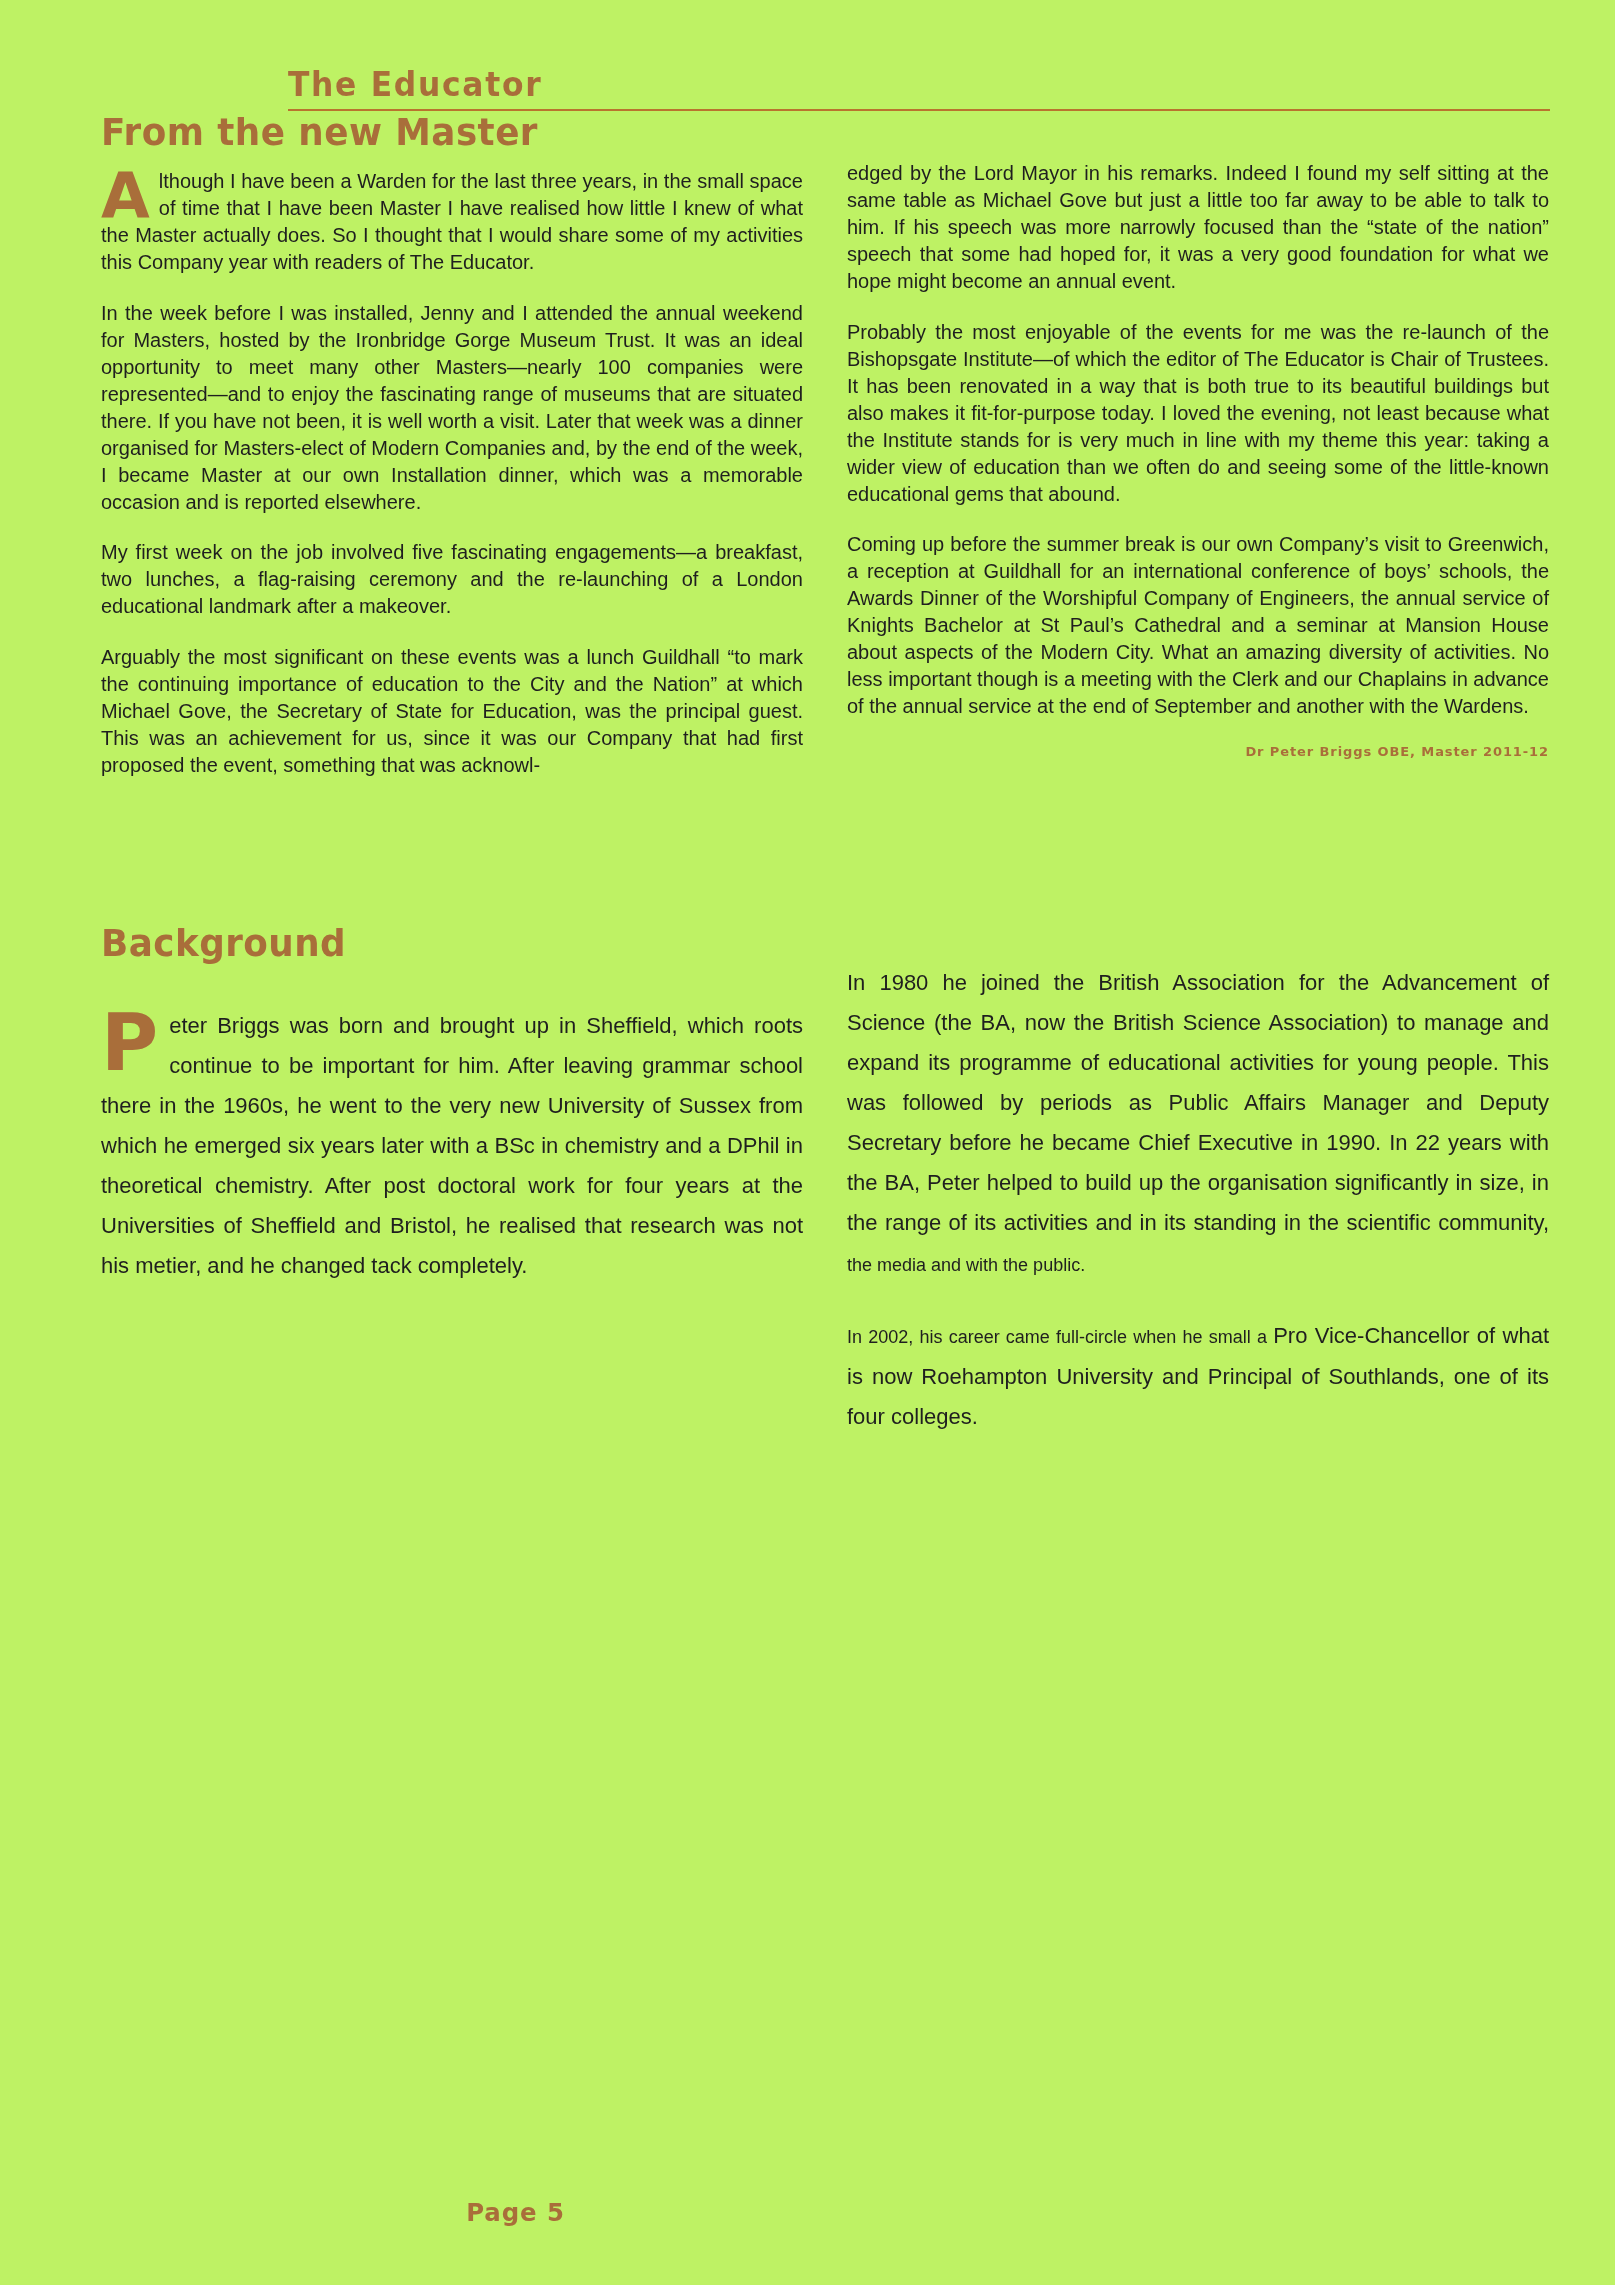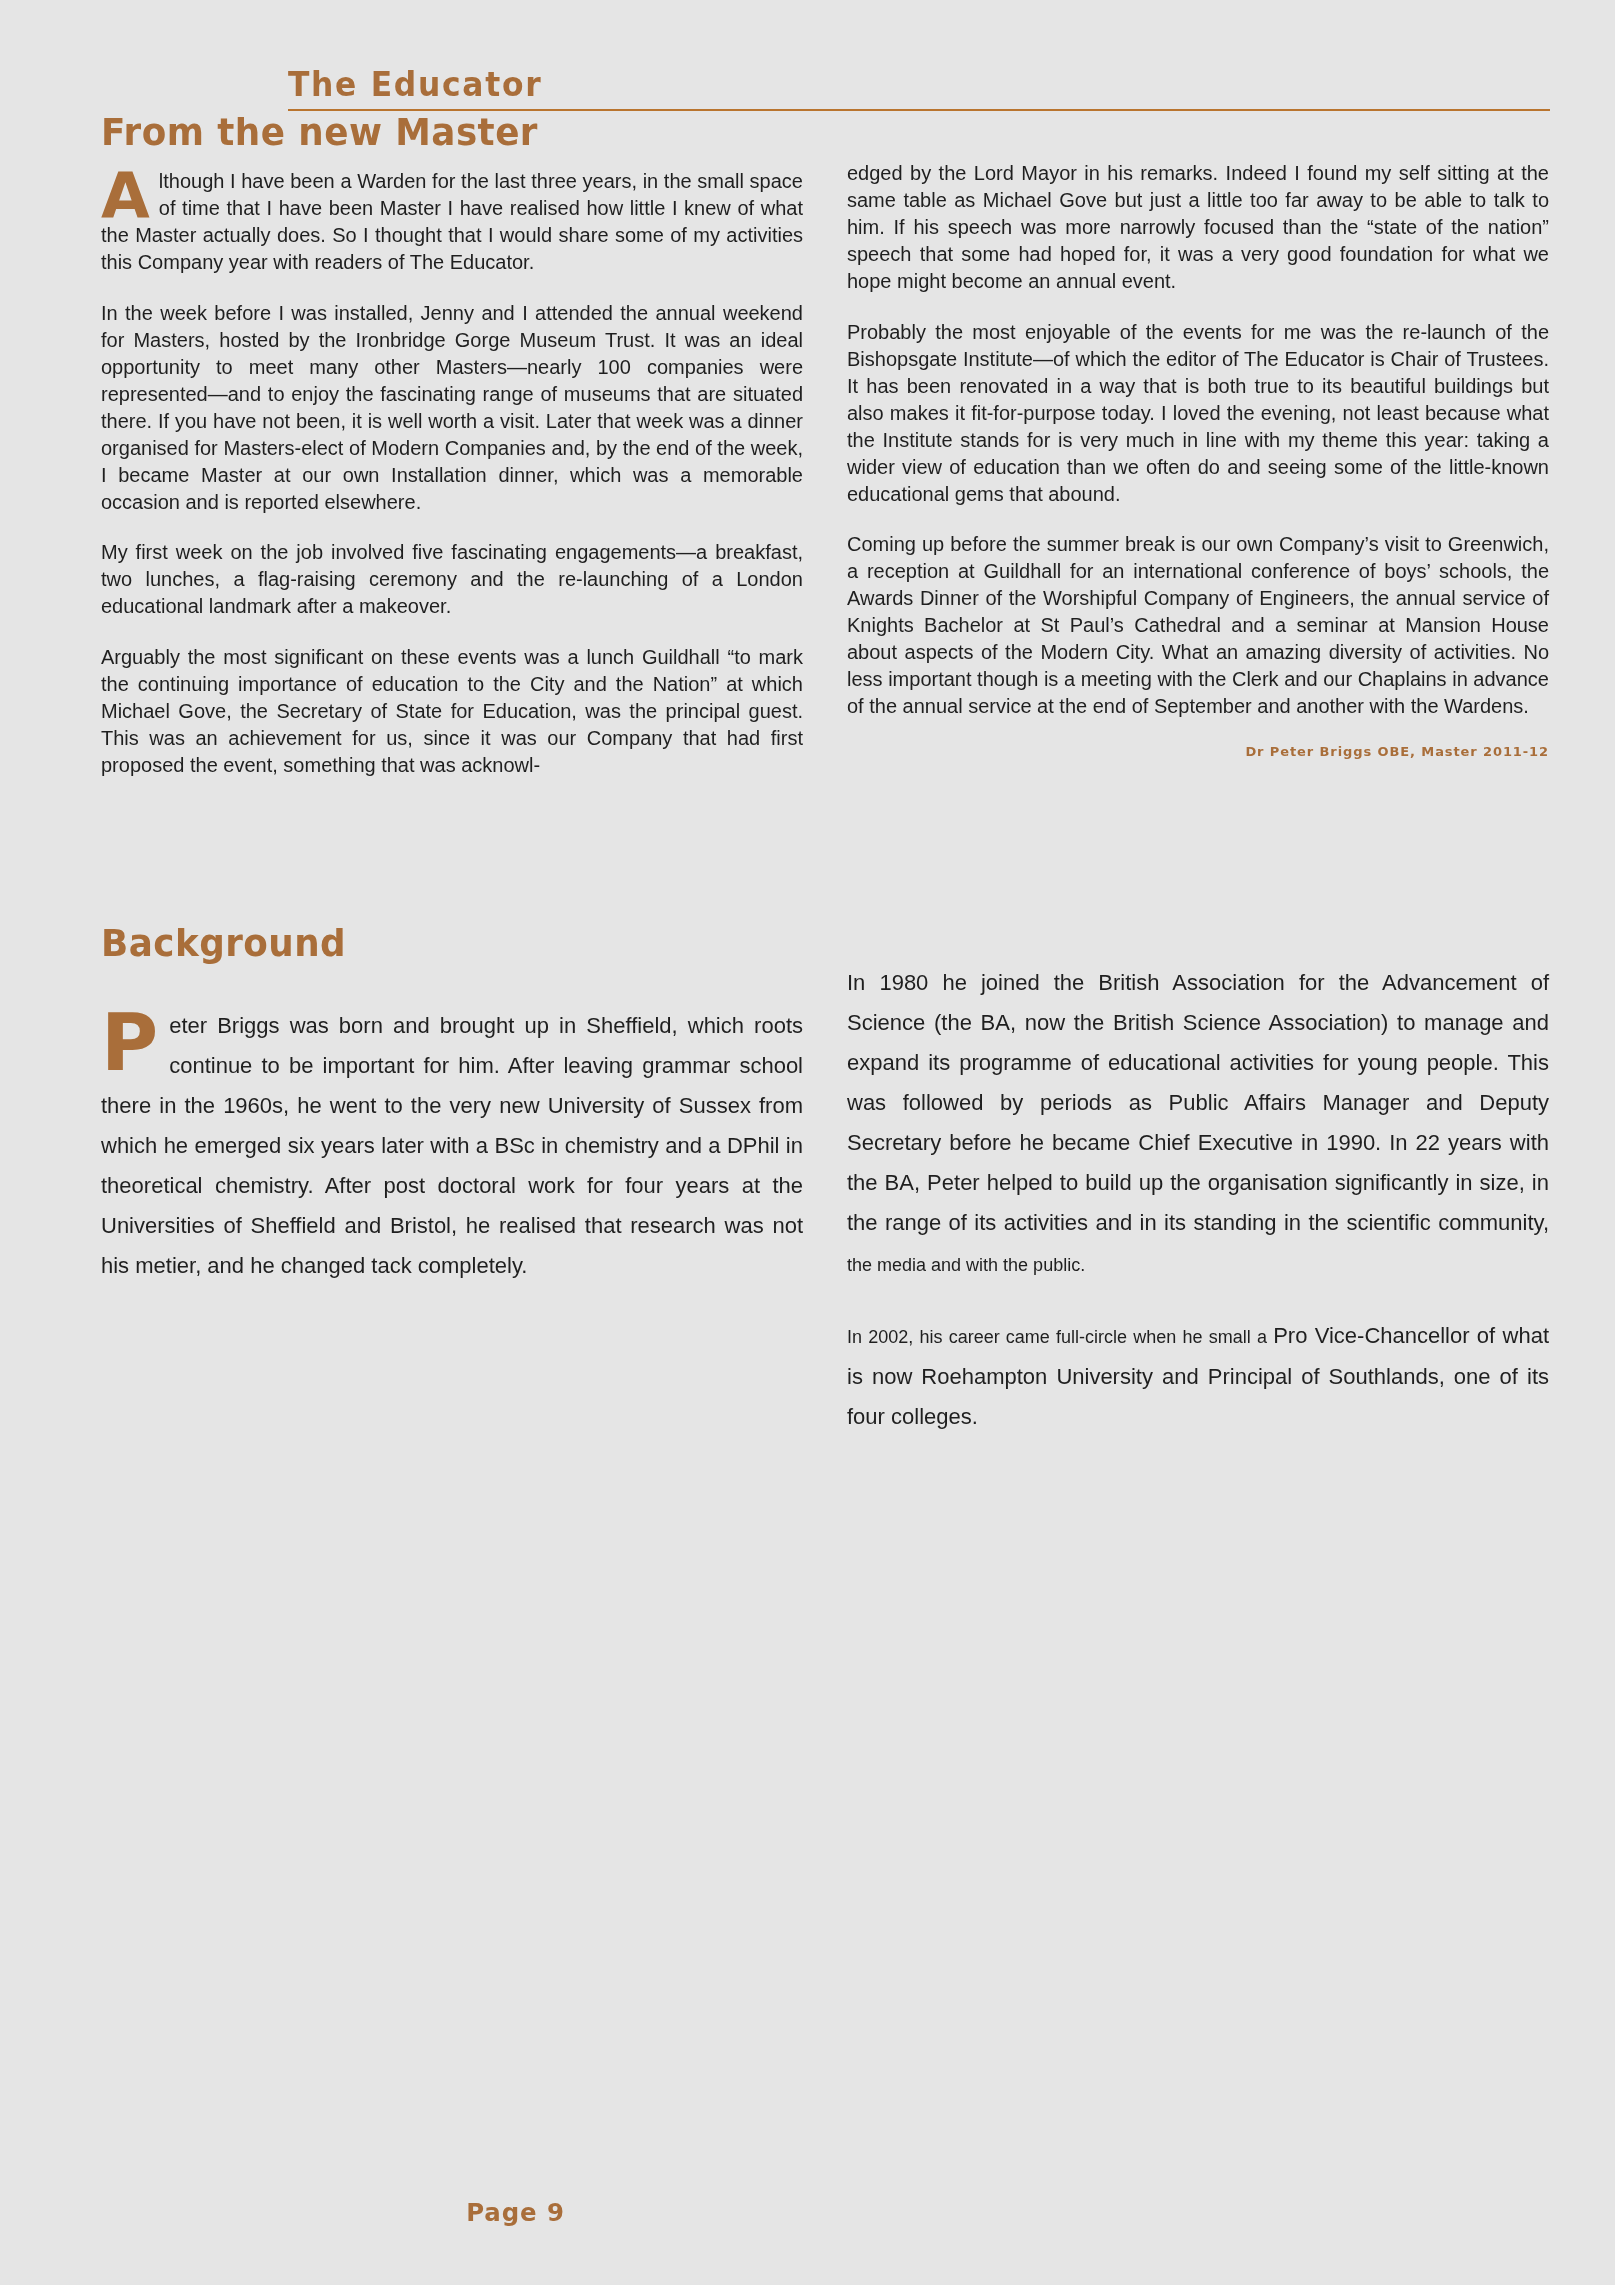--- a/index.html
+++ b/index.html
@@ -3,21 +3,21 @@
 <meta charset="utf-8">
 <title>The Educator — Page 2</title>
 <style>
   * { box-sizing: border-box; }
   html, body { margin: 0; padding: 0; background: #ffffff; }
 
   .page {
     position: relative;
     width: 1616px;
     height: 2285px;
-    background: #e5e5e5;
+    background: #bef264;
     overflow: hidden;
     font-family: "Liberation Sans", sans-serif;
     color: #1f1f1f;
   }
 
   
   .display {
     font-family: "DejaVu Sans", sans-serif;
     font-weight: bold;
     color: #a96e3a;
@@ -147,16 +147,16 @@
 
   <section class="col bg-body" id="bg-right">
     <p>
       <span>In 1980 he joined the British Association for the Advancement of Science (the BA, now the British Science Association) to manage and expand its programme of educational activities for young people. This was followed by periods as Public Affairs Manager and Deputy Secretary before he became Chief Executive in 1990. In 22 years with the BA, Peter helped to build up the organisation significantly in size, in the range of its activities and in its standing in the scientific community,</span><span class="smalltext"> the media and with the public.</span>
     </p>
     <p>
       <span class="smalltext">In 2002, his career came full-circle when he small a </span><span>Pro Vice-Chancellor of what is now Roehampton University and Principal of Southlands, one of its four colleges.</span>
     </p>
   </section>
 
-  <div class="display page-footer">Page 9</div>
+  <div class="display page-footer">Page 5</div>
 
 </div>
 
 
 </body></html>

